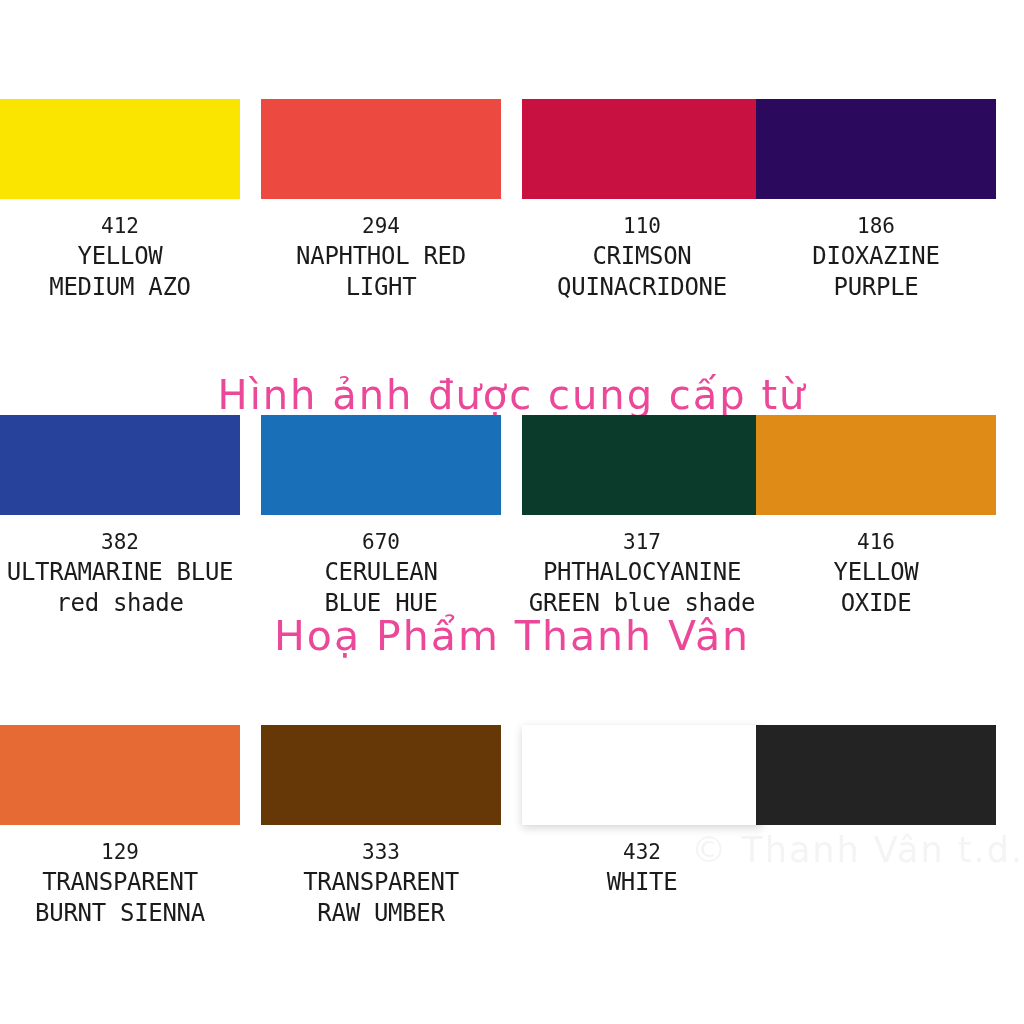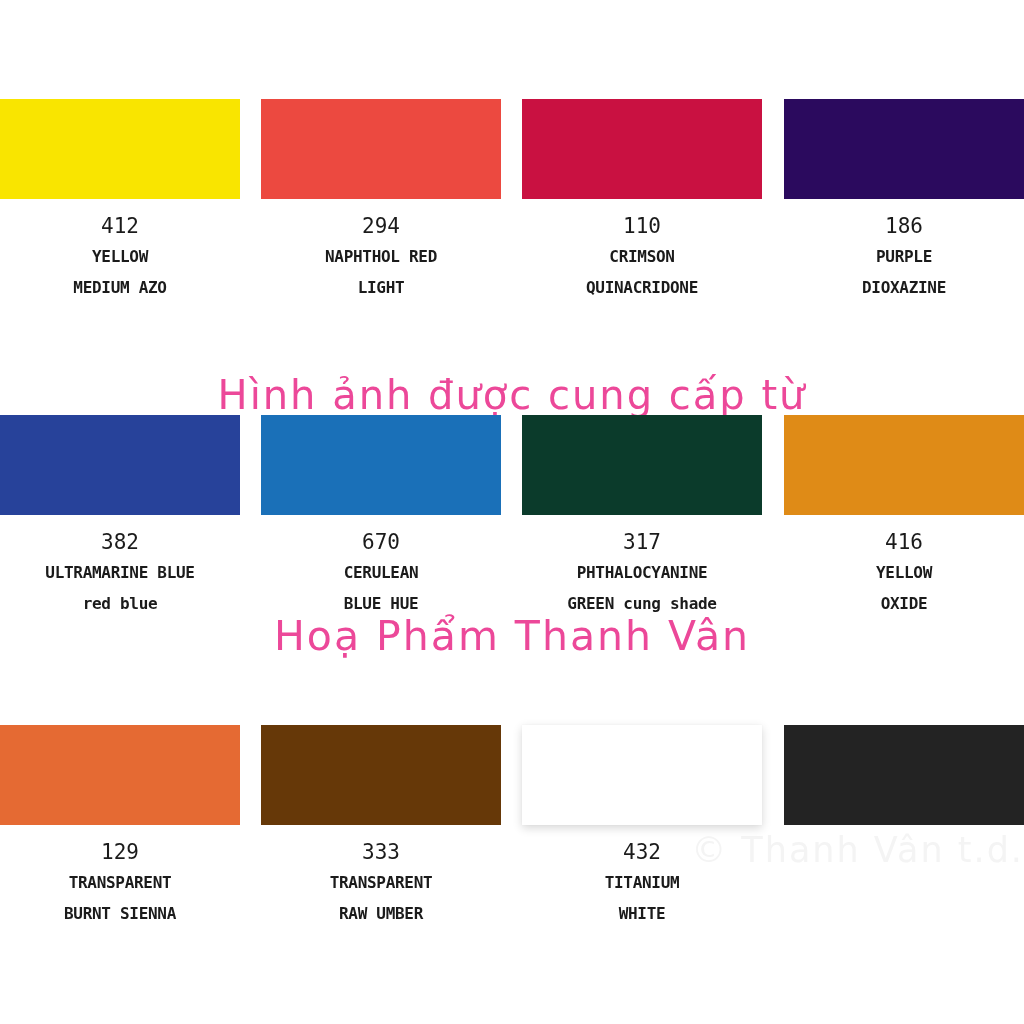--- a/index.html
+++ b/index.html
@@ -54,21 +54,21 @@
   .row-3 { top: 725px; }
 
   .cell {
     position: absolute;
     top: 0;
     width: 240px;
   }
   .cell.c0 { left: 0px; }
   .cell.c1 { left: 261px; }
   .cell.c2 { left: 522px; }
-  .cell.c3 { left: 784px; }
+  .cell.c3 { left: 756px; }
 
   .chip {
     width: 240px;
     height: 100px;
     display: block;
   }
   .chip.light-chip {
     box-shadow: 0 3px 9px rgba(0,0,0,0.16), 0 0 1px rgba(0,0,0,0.06);
   }
 
@@ -79,23 +79,23 @@
   }
 
   .code {
     font-size: 21px;
     line-height: 30px;
     font-weight: 400;
     letter-spacing: 0px;
   }
 
   .name {
-    font-size: 16px;
+    font-size: 24px;
     line-height: 31px;
-    font-weight: 700;
+    font-weight: 400;
     letter-spacing: -0.3px;
     white-space: nowrap;
   }
 </style>
 </head>
 <body>
 
 <div id="sheet" style="background: rgb(255, 255, 255);">
 
   <div class="watermark wm-1">Hình ảnh được cung cấp từ</div>
@@ -124,49 +124,49 @@
       <div class="labels">
         <div class="code">110</div>
         <div class="name">CRIMSON</div>
         <div class="name">QUINACRIDONE</div>
       </div>
     </div>
     <div class="cell c3">
       <span class="chip" style="background: rgb(43, 10, 94);"></span>
       <div class="labels">
         <div class="code">186</div>
+        <div class="name">DIOXAZINE</div>
         <div class="name">PURPLE</div>
-        <div class="name">DIOXAZINE</div>
       </div>
     </div>
   </div>
 
   <div class="row row-2">
     <div class="cell c0">
       <span class="chip" style="background: rgb(39, 66, 154);"></span>
       <div class="labels">
         <div class="code">382</div>
         <div class="name">ULTRAMARINE BLUE</div>
-        <div class="name">red blue</div>
+        <div class="name">red shade</div>
       </div>
     </div>
     <div class="cell c1">
       <span class="chip" style="background: rgb(26, 112, 184);"></span>
       <div class="labels">
         <div class="code">670</div>
         <div class="name">CERULEAN</div>
         <div class="name">BLUE HUE</div>
       </div>
     </div>
     <div class="cell c2">
       <span class="chip" style="background: rgb(11, 59, 43);"></span>
       <div class="labels">
         <div class="code">317</div>
         <div class="name">PHTHALOCYANINE</div>
-        <div class="name">GREEN cung shade</div>
+        <div class="name">GREEN blue shade</div>
       </div>
     </div>
     <div class="cell c3">
       <span class="chip" style="background: rgb(223, 139, 23);"></span>
       <div class="labels">
         <div class="code">416</div>
         <div class="name">YELLOW</div>
         <div class="name">OXIDE</div>
       </div>
     </div>
@@ -186,21 +186,20 @@
       <div class="labels">
         <div class="code">333</div>
         <div class="name">TRANSPARENT</div>
         <div class="name">RAW UMBER</div>
       </div>
     </div>
     <div class="cell c2">
       <span class="chip light-chip" style="background: rgb(255, 255, 255);"></span>
       <div class="labels">
         <div class="code">432</div>
-        <div class="name">TITANIUM</div>
         <div class="name">WHITE</div>
       </div>
     </div>
     <div class="cell c3">
       <span class="chip" style="background: rgb(35, 35, 35);"></span>
     </div>
   </div>
 
 </div>
 

